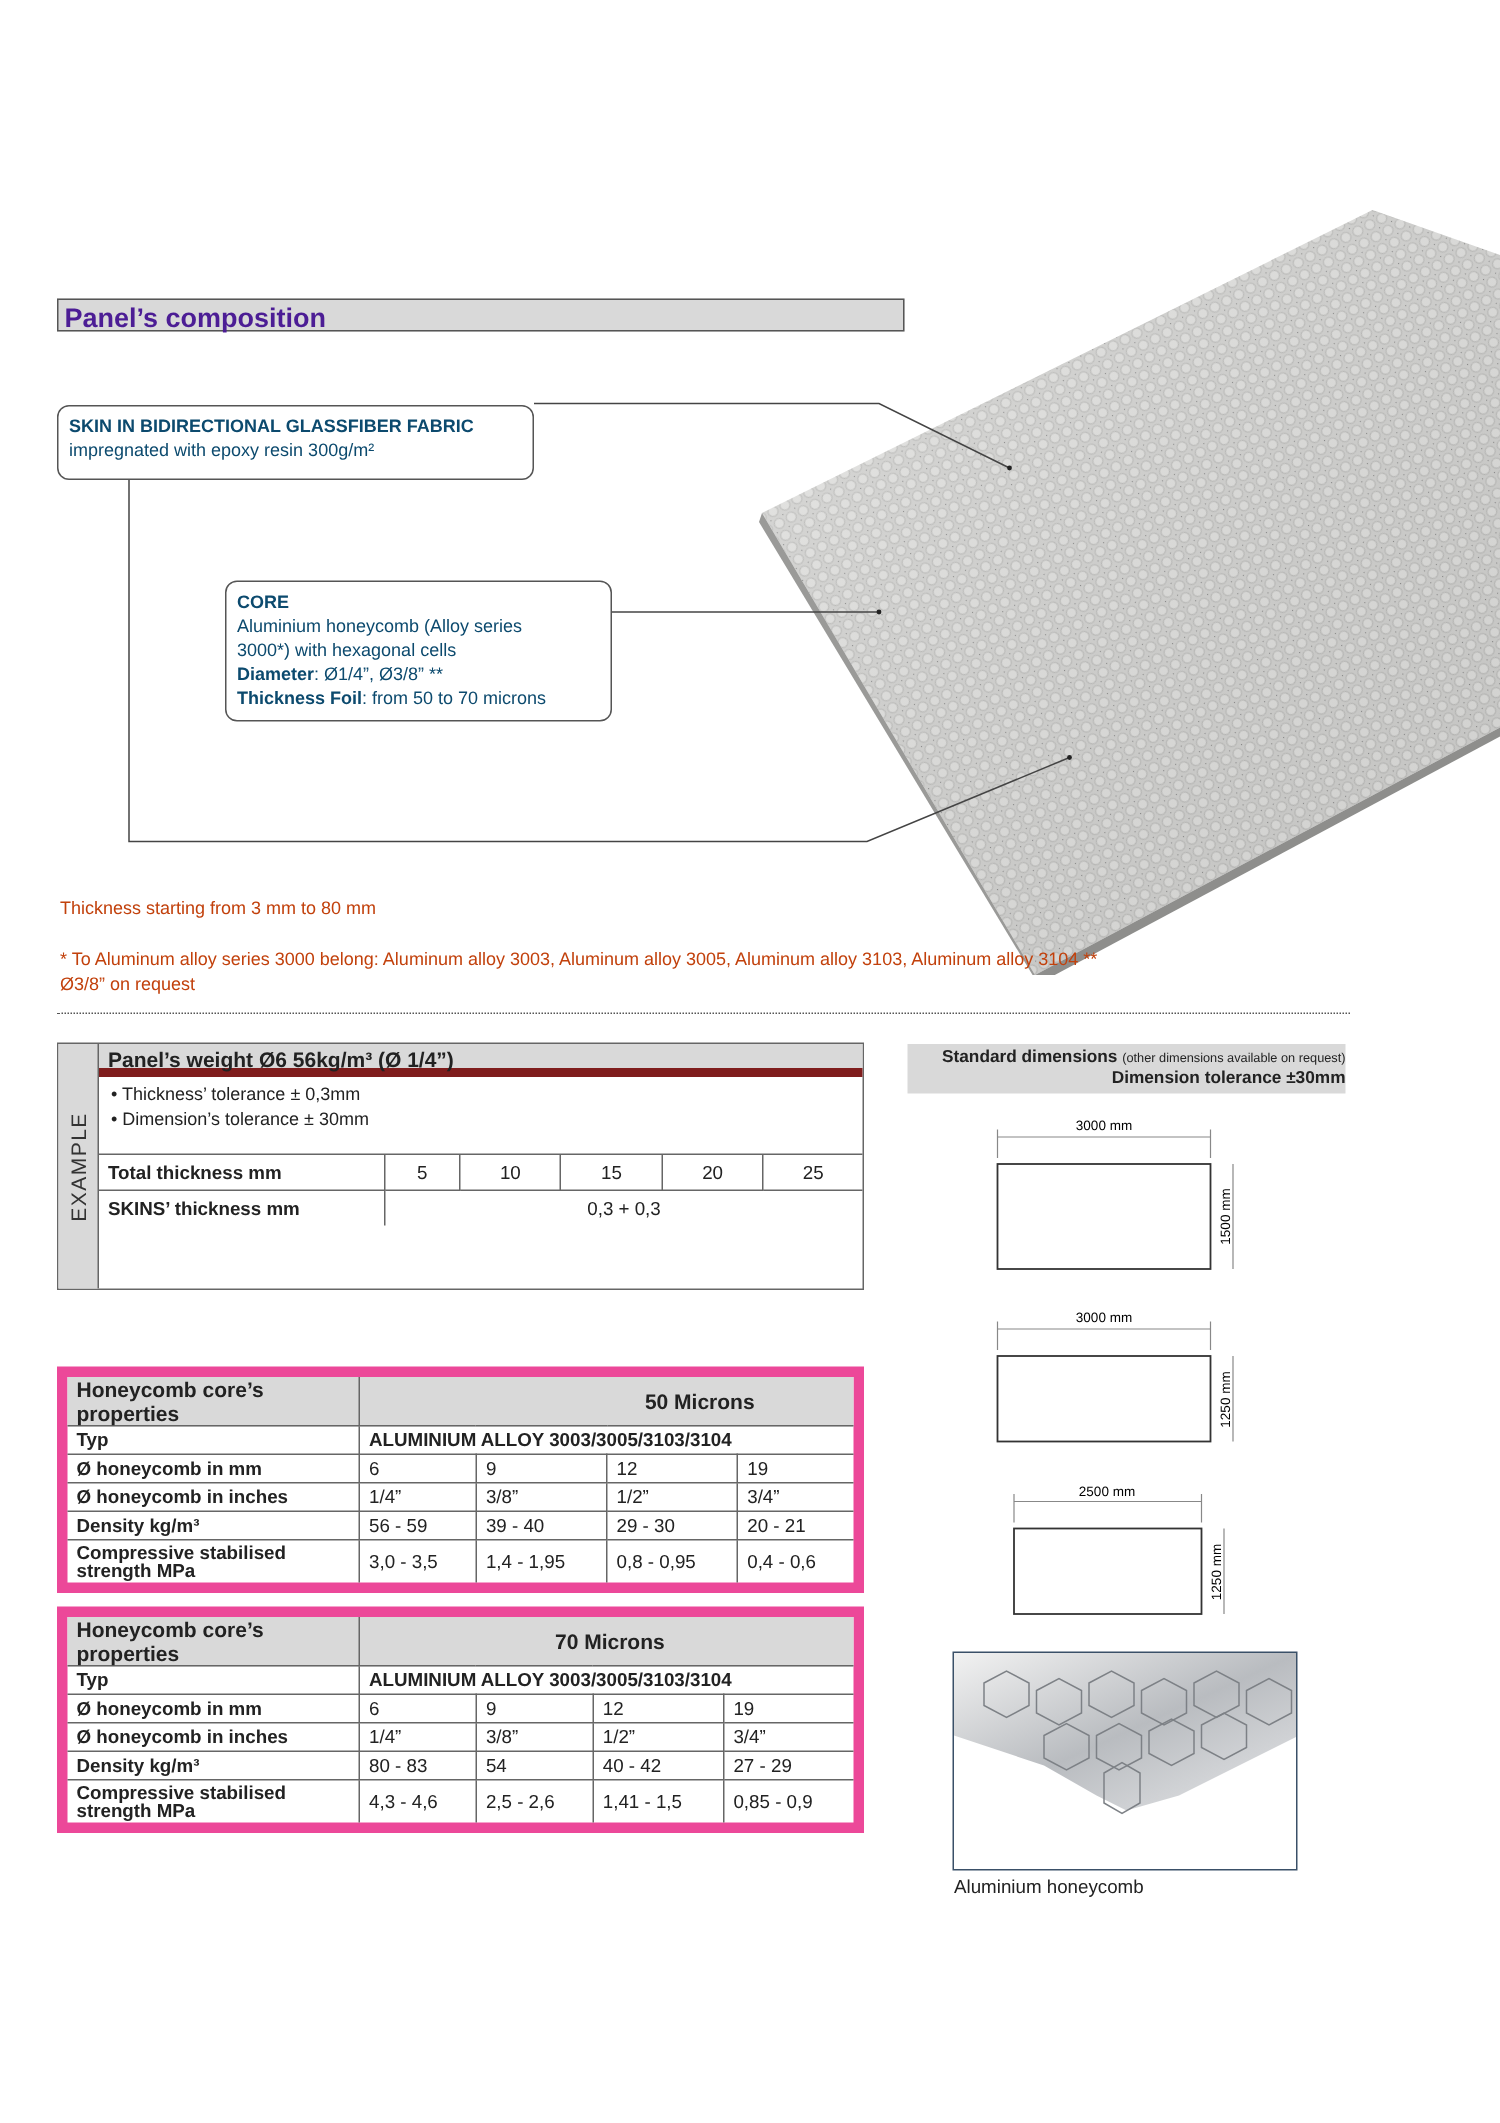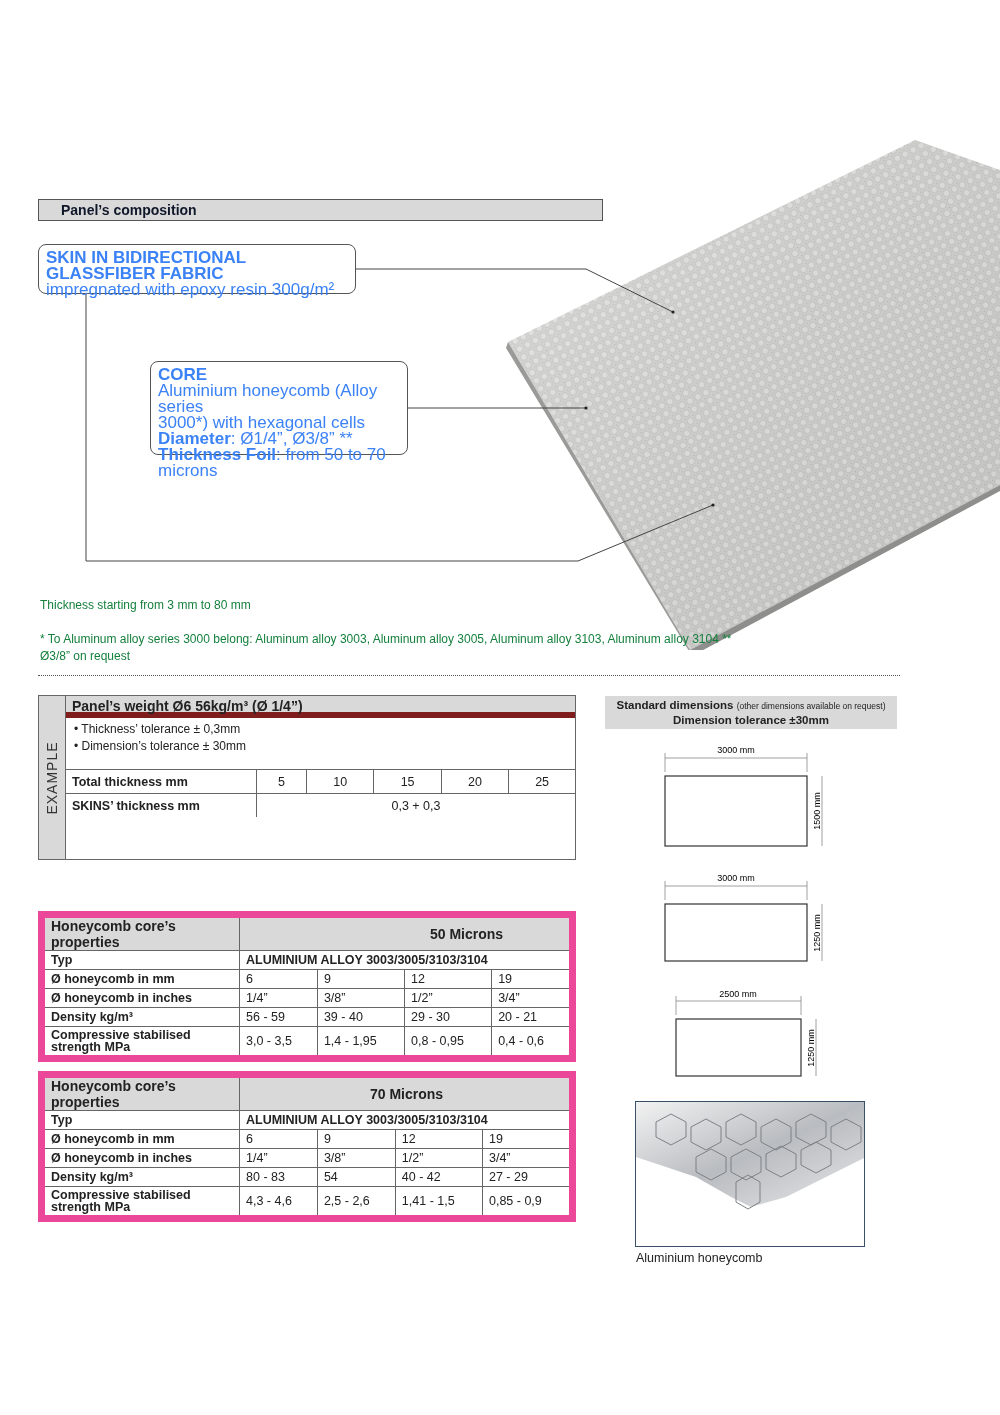--- a/index.html
+++ b/index.html
@@ -1,25 +1,25 @@
 <!DOCTYPE html>
 <html><head>
 <meta charset="utf-8">
 <style>
   html,body{margin:0;padding:0;background:#fff;}
   body{width:1000px;height:1415px;position:relative;overflow:hidden;font-family:"Liberation Sans",sans-serif;color:#222;}
   .abs{position:absolute;}
-  .section-title{left:38px;top:199px;width:565px;height:22px;background:#d9d9d9;border:1px solid #555;box-sizing:border-box;font-size:14px;font-weight:bold;color:#0f172a;padding:2px 22px;}
-  .callout{background:#fff;border:1px solid #555;border-radius:8px;box-sizing:border-box;font-size:17px;line-height:16px;padding:5px 7px;color:#3b82f6;}
+  .section-title{left:38px;top:199px;width:565px;height:22px;background:#d9d9d9;border:1px solid #555;box-sizing:border-box;font-size:18px;font-weight:bold;color:#4c1d95;padding:2px 4px;}
+  .callout{background:#fff;border:1px solid #555;border-radius:8px;box-sizing:border-box;font-size:12px;line-height:16px;padding:5px 7px;color:#0c4a6e;margin-top:26px;}
   .callout b{font-weight:bold;}
   #skin-box{left:38px;top:244px;width:318px;height:50px;}
   #core-box{left:150px;top:361px;width:258px;height:94px;}
   .lines{left:0;top:0;width:1000px;height:700px;pointer-events:none;}
   .panel{left:500px;top:130px;width:500px;height:520px;}
-  .note{font-size:12px;color:#15803d;}
+  .note{font-size:12px;color:#c2410c;}
   .dotted{left:38px;top:675px;width:862px;border-top:1px dotted #555;}
   table{border-collapse:collapse;font-family:"Liberation Sans",sans-serif;}
   .ex-wrap{left:38px;top:695px;width:538px;height:165px;border:1px solid #666;box-sizing:border-box;display:flex;}
   .ex-side{width:26px;background:#d9d9d9;border-right:1px solid #666;position:relative;}
   .ex-side span{position:absolute;left:50%;top:50%;transform:translate(-50%,-50%) rotate(-90deg);font-size:14px;letter-spacing:1px;color:#333;white-space:nowrap;}
   .ex-main{flex:1;display:flex;flex-direction:column;}
   .ex-head{height:22px;background:#d9d9d9;border-bottom:6px solid #7f1d1d;font-weight:bold;font-size:14px;padding:2px 6px;box-sizing:border-box;}
   .ex-bullets{height:52px;border-bottom:1px solid #666;font-size:12px;line-height:17px;padding:3px 8px;box-sizing:border-box;}
   .ex-table{width:100%;font-size:12.5px;}
   .ex-table td{border:1px solid #666;height:23px;padding:0 6px;text-align:center;}
@@ -28,21 +28,21 @@
   .ex-table tr td:last-child{border-right:none;}
   .ex-table tr:first-child td{border-top:none;}
   .hc{left:38px;width:538px;border:7px solid #ec4899;box-sizing:border-box;}
   .hc table{width:100%;font-size:12.5px;}
   .hc td{border:1px solid #666;padding:0 6px;text-align:left;height:18px;}
   .hc .hdr td{background:#d9d9d9;font-size:14px;font-weight:bold;height:20px;border-top:none;}
   .hc td.lbl{text-align:left;font-weight:bold;width:182px;border-left:none;}
   .hc td:last-child{border-right:none;}
   .hc tr:last-child td{border-bottom:none;}
   .hc .two td{height:28px;line-height:12px;}
-  .dim-head{left:605px;top:696px;width:292px;height:33px;background:#d9d9d9;text-align:center;font-size:11.5px;line-height:14px;padding-top:2px;box-sizing:border-box;}
+  .dim-head{left:605px;top:696px;width:292px;height:33px;background:#d9d9d9;text-align:right;font-size:11.5px;line-height:14px;padding-top:2px;box-sizing:border-box;}
   .dim-head small{font-weight:normal;font-size:8.5px;}
   .dimtxt{font-size:9px;color:#333;}
   .photo{left:635px;top:1101px;width:230px;height:146px;border:1px solid #3a5068;box-sizing:border-box;background:#fff;overflow:hidden;}
   .photo-cap{left:636px;top:1251px;font-size:12.5px;}
 </style>
 </head>
 <body>
 
 <svg class="abs panel" viewBox="0 0 500 520">
   <defs>

